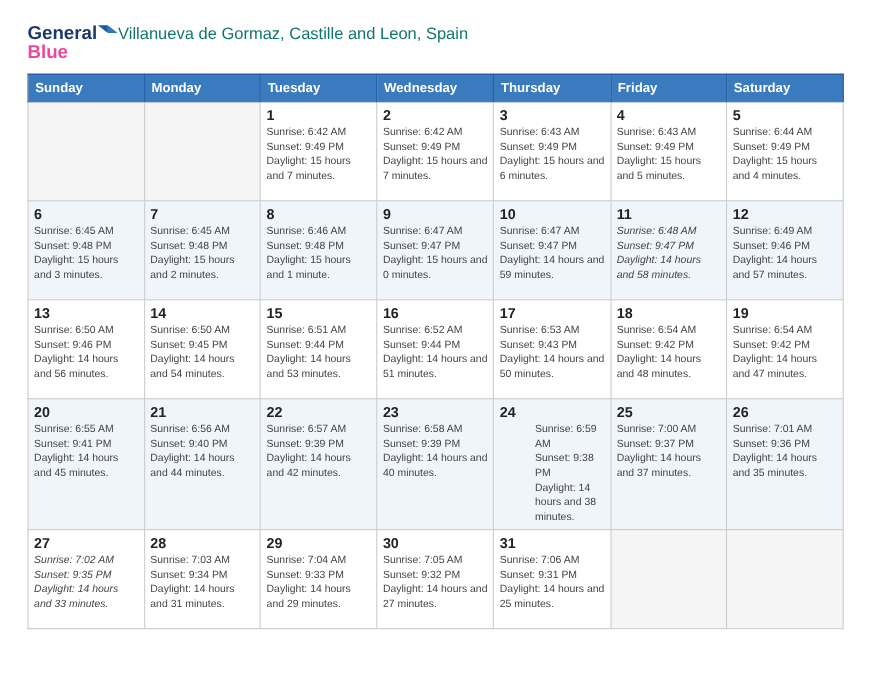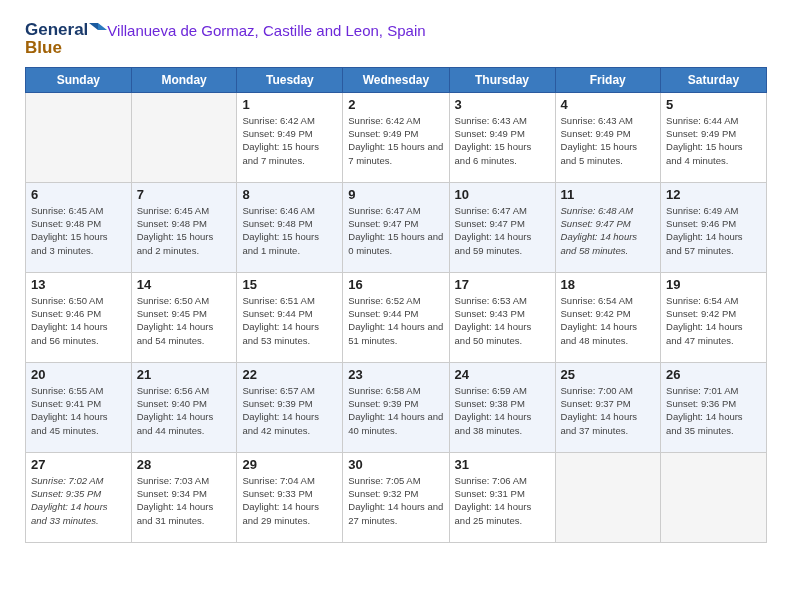--- a/index.html
+++ b/index.html
@@ -27,34 +27,34 @@
       text-align: right;
     }
     .title-month {
       font-size: 42px;
       font-weight: bold;
       color: #222;
       line-height: 1.1;
     }
     .title-location {
       font-size: 15px;
-      color: #6d28d9;
+      color: #0f766e;
       margin-top: 2px;
     }
     .calendar {
       width: 100%;
       border-collapse: collapse;
       margin-top: 8px;
     }
     .calendar th {
       background: #3a7abf;
       color: #fff;
       font-size: 12px;
       font-weight: bold;
-      text-align: center;
+      text-align: left;
       padding: 5px 6px;
       border: 1px solid #2a5a9f;
     }
     .calendar td {
       vertical-align: top;
       border: 1px solid #ccc;
       padding: 4px 5px;
       width: 107px;
       height: 90px;
       font-size: 10px;
@@ -85,21 +85,21 @@
 
 <div class="header">
   <div class="logo">
     <div style="display:flex;align-items:center;">
       <span style="font-size:17px;font-weight:bold;color:#1a3a6b;">General</span>
       <svg width="18" height="18" viewBox="0 0 18 18" style="margin-left:1px;">
         <polygon points="9,2 18,9 9,9" fill="#2a7abf"></polygon>
         <polygon points="0,2 9,9 9,2" fill="#1a5a9f"></polygon>
       </svg>
     </div>
-    <span style="font-size:17px;font-weight:bold;color:#a16207;margin-top:-2px;">Blue</span>
+    <span style="font-size:17px;font-weight:bold;color:#ec4899;margin-top:-2px;">Blue</span>
   </div>
   <div class="title-block">
     <div class="title-location">Villanueva de Gormaz, Castille and Leon, Spain</div>
   </div>
 </div>
 
 <table class="calendar">
   <thead>
     <tr>
     <th>Sunday</th>
@@ -254,21 +254,21 @@
 Daylight: 14 hours and 42 minutes.</div>
         </td>
         <td>
           <span class="day-num">23</span>
           <div class="day-info" style="white-space: pre-line;">Sunrise: 6:58 AM
 Sunset: 9:39 PM
 Daylight: 14 hours and 40 minutes.</div>
         </td>
         <td>
           <span class="day-num">24</span>
-          <div class="day-info" style="white-space: pre-line;">Sunrise: 6:59 AM
+          <div class="day-info" style="white-space: pre-line; margin-left: 32px;">Sunrise: 6:59 AM
 Sunset: 9:38 PM
 Daylight: 14 hours and 38 minutes.</div>
         </td>
         <td>
           <span class="day-num">25</span>
           <div class="day-info" style="white-space: pre-line;">Sunrise: 7:00 AM
 Sunset: 9:37 PM
 Daylight: 14 hours and 37 minutes.</div>
         </td>
         <td>

